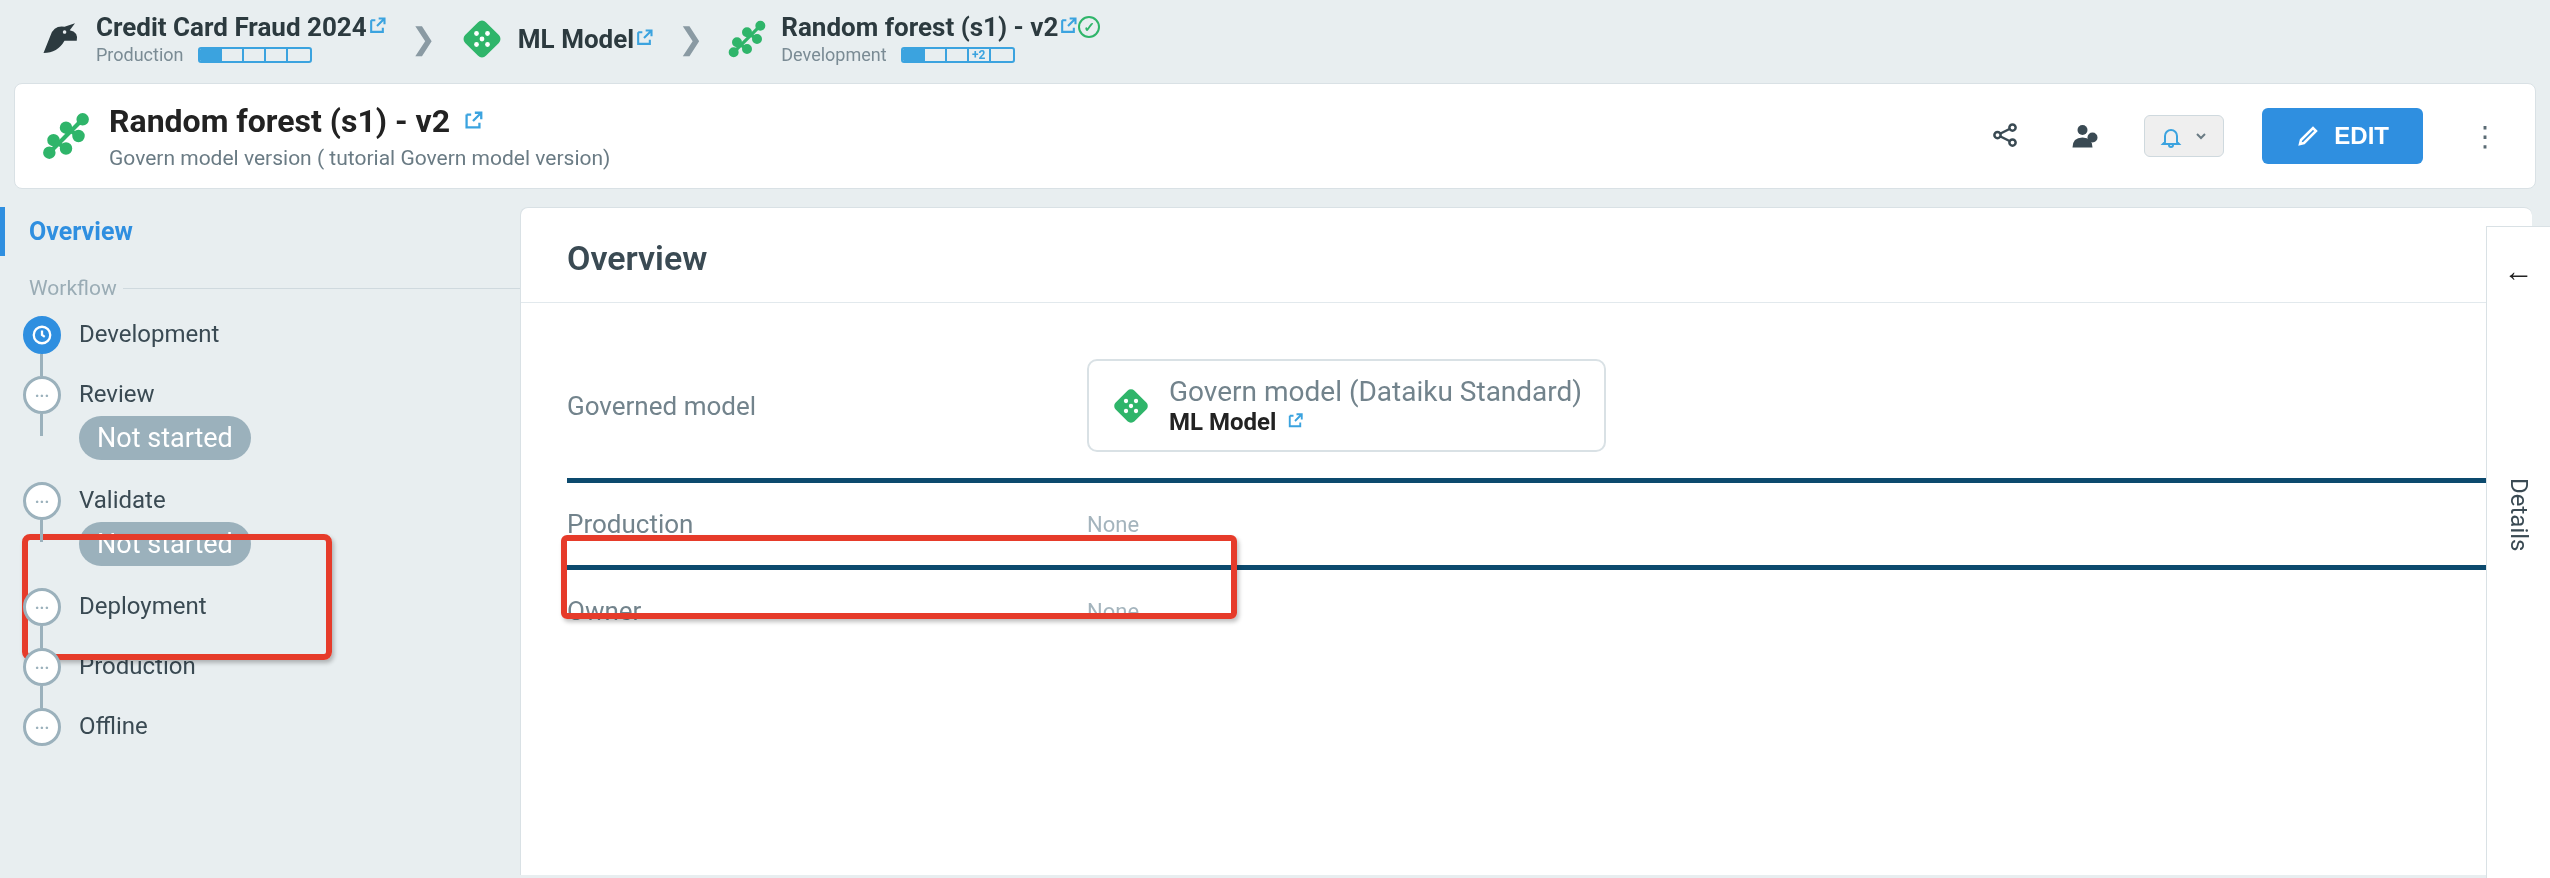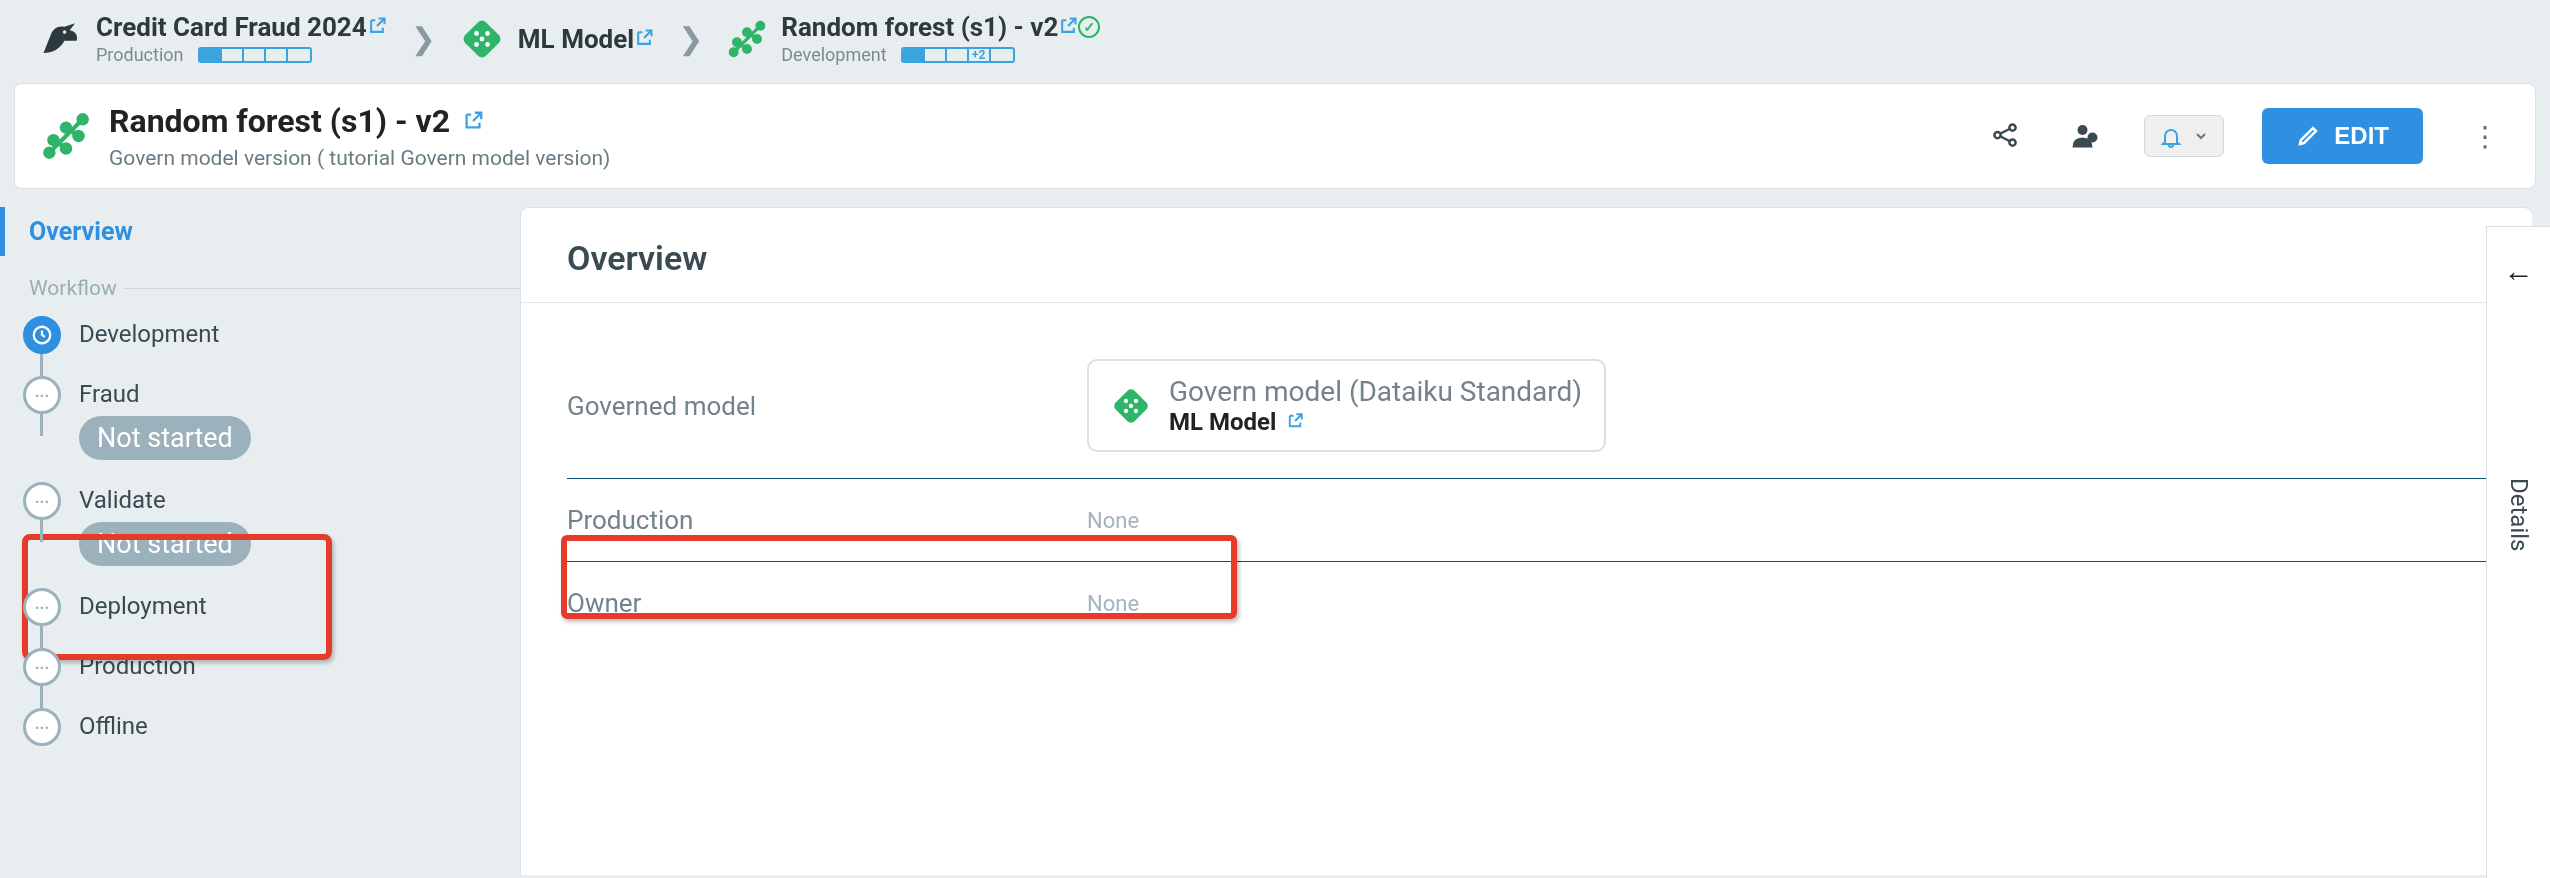--- a/index.html
+++ b/index.html
@@ -100,21 +100,21 @@
   
   .content-card {
     flex: 1; background: #fff; border-top: 1px solid #d9e1e5; border-left: 1px solid #d9e1e5;
     border-top-left-radius: 8px; border-top-right-radius: 8px;
     margin-right: 18px;
     display: flex; flex-direction: column;
   }
   .content-head { padding: 30px 46px 24px; border-bottom: 1px solid #e2e9ed; }
   .content-head h2 { font-size: 34px; color: #3a4a53; font-weight: 600; }
   .content-body { padding: 30px 46px; position: relative; }
-  .field-row { display: flex; align-items: center; padding: 26px 0; border-bottom: 1px solid #0c4a6e; }
+  .field-row { display: flex; align-items: center; padding: 26px 0; border-bottom: 5px solid #0c4a6e; }
   .field-row:last-child { border-bottom: none; }
   .field-label { width: 520px; font-size: 26px; color: #72838c; }
   .field-value { font-size: 22px; color: #a4b4bd; }
 
   .model-chip {
     border: 2px solid #d9e1e5; border-radius: 10px; padding: 14px 22px;
     display: inline-flex; align-items: center; gap: 18px;
   }
   .model-chip .mv-txt { display: flex; flex-direction: column; }
   .model-chip .mv-top { font-size: 28px; color: #72838c; }
@@ -325,21 +325,21 @@
             <div class="label">Development</div>
           </div>
       </li>
 
       <li class="wf-item">
         <div class="col">
             <div class="circ">···</div>
             <div class="stem"></div>
           </div>
         <div class="body">
-          <div class="label">Fraud</div>
+          <div class="label">Review</div>
           <div class="pill">Not started</div>
         </div>
       </li>
 
       <li class="wf-item">
         <div class="col">
             <div class="circ">···</div>
             <div class="stem"></div>
           </div>
         <div class="body">

